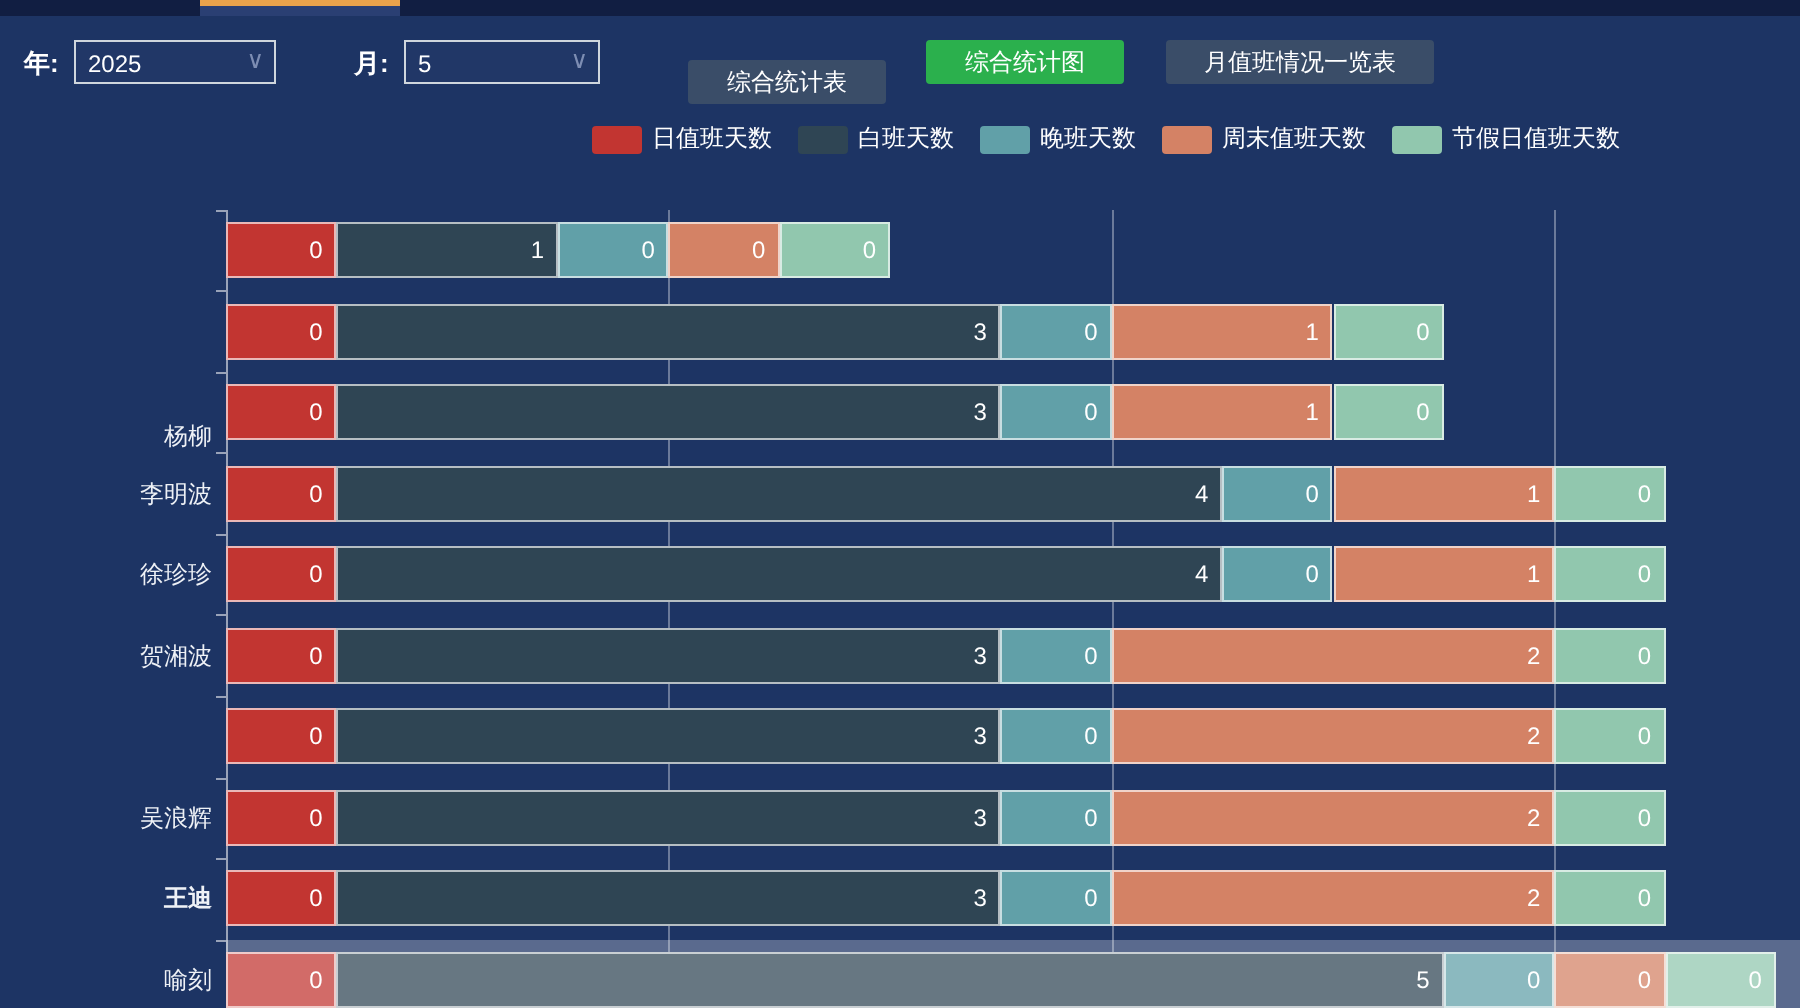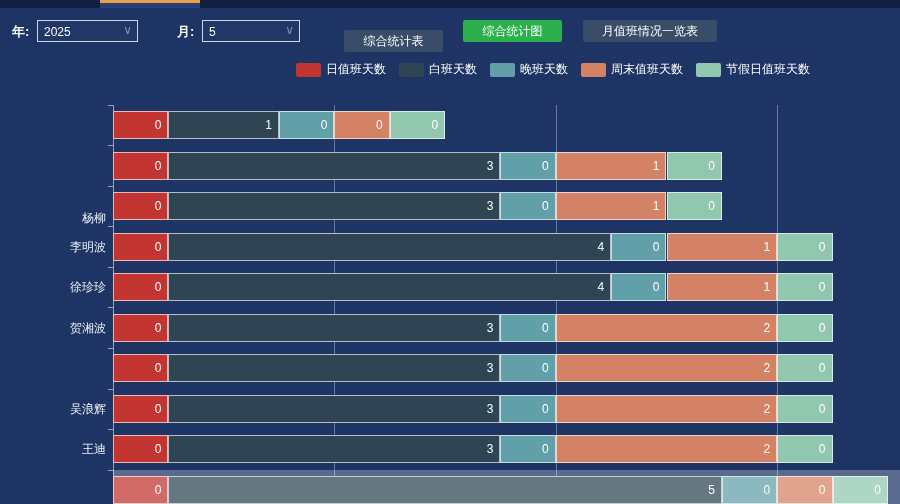--- a/index.html
+++ b/index.html
@@ -220,36 +220,37 @@
     </div>
     <div class="seg" style="left: 500.45px; top: 394.825px; width: 55.35px; height: 28px; background: rgb(97, 160, 168);">
       <span>0</span>
     </div>
     <div class="seg" style="left: 555.8px; top: 394.825px; width: 221.4px; height: 28px; background: rgb(212, 130, 101);">
       <span>2</span>
     </div>
     <div class="seg" style="left: 777.2px; top: 394.825px; width: 55.35px; height: 28px; background: rgb(145, 199, 174);">
       <span>0</span>
     </div>
-    <div class="ylabel" style="left: 0px; width: 106px; top: 435.375px; height: 28px; line-height: 28px;">王迪</div>
+    <div class="ylabel" style="left: 0px; width: 106px; top: 435.375px; height: 28px; line-height: 28px; font-weight: bold;">王迪</div>
     <div class="seg" style="left: 113px; top: 435.375px; width: 55.35px; height: 28px; background: rgb(194, 53, 49);">
       <span>0</span>
     </div>
     <div class="seg" style="left: 168.35px; top: 435.375px; width: 332.1px; height: 28px; background: rgb(47, 69, 84);">
       <span>3</span>
     </div>
     <div class="seg" style="left: 500.45px; top: 435.375px; width: 55.35px; height: 28px; background: rgb(97, 160, 168);">
       <span>0</span>
     </div>
     <div class="seg" style="left: 555.8px; top: 435.375px; width: 221.4px; height: 28px; background: rgb(212, 130, 101);">
       <span>2</span>
     </div>
     <div class="seg" style="left: 777.2px; top: 435.375px; width: 55.35px; height: 28px; background: rgb(145, 199, 174);">
       <span>0</span>
     </div>
+    <div class="ylabel" style="left: 0px; width: 106px; top: 475.925px; height: 28px; line-height: 28px;">喻刻</div>
     <div class="seg" style="left: 113px; top: 475.925px; width: 55.35px; height: 28px; background: rgb(194, 53, 49);">
       <span>0</span>
     </div>
     <div class="seg" style="left: 168.35px; top: 475.925px; width: 553.5px; height: 28px; background: rgb(47, 69, 84);">
       <span>5</span>
     </div>
     <div class="seg" style="left: 721.85px; top: 475.925px; width: 55.35px; height: 28px; background: rgb(97, 160, 168);">
       <span>0</span>
     </div>
     <div class="seg" style="left: 777.2px; top: 475.925px; width: 55.35px; height: 28px; background: rgb(212, 130, 101);">

